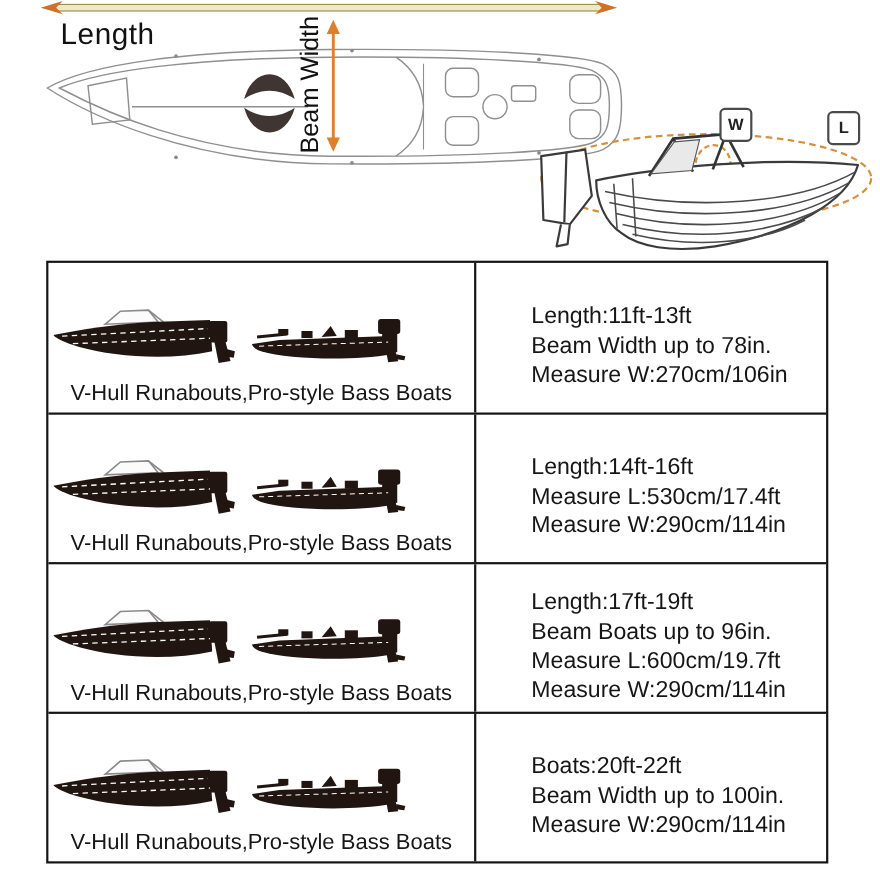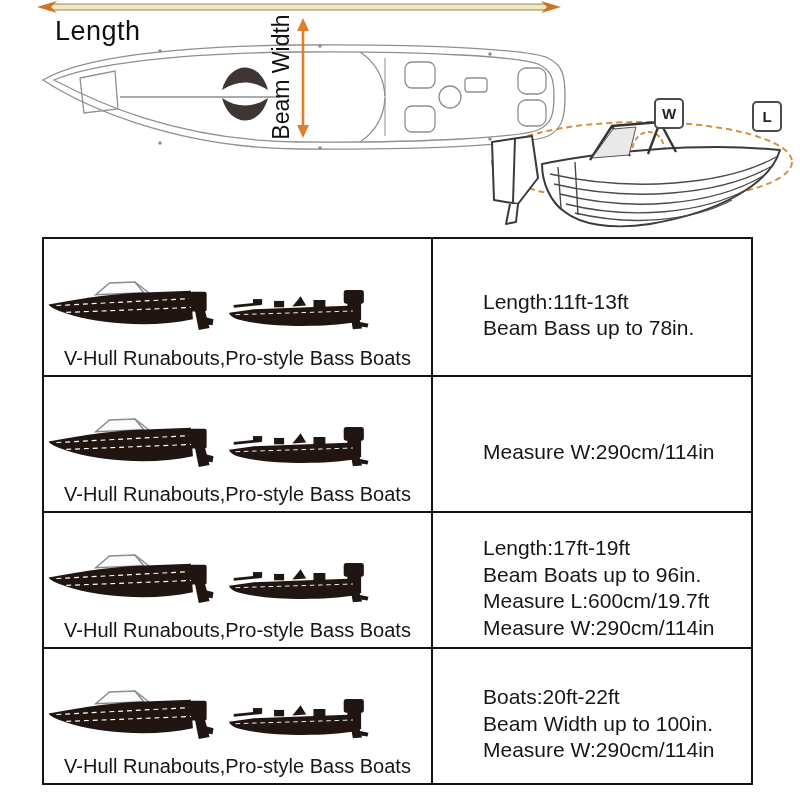--- a/index.html
+++ b/index.html
@@ -155,35 +155,38 @@
         <svg class="sil-runabout" viewBox="0 0 180 55">
             <use href="#runabout"></use>
           </svg>
         <svg class="sil-bass" viewBox="0 0 165 48">
             <use href="#bassboat"></use>
           </svg>
         <div class="boat-caption">V-Hull Runabouts,Pro-style Bass Boats</div>
       </div>
       <div class="cell-specs">
         <div>Length:11ft-13ft</div>
-        <div>Beam Bass up to 78in.</div>
-      </div>
-    </div>
-
-    <div class="size-row">
-      <div class="cell-boats">
-        <svg class="sil-runabout" viewBox="0 0 180 55">
-            <use href="#runabout"></use>
-          </svg>
-        <svg class="sil-bass" viewBox="0 0 165 48">
-            <use href="#bassboat"></use>
-          </svg>
-        <div class="boat-caption">V-Hull Runabouts,Pro-style Bass Boats</div>
-      </div>
-      <div class="cell-specs">
+        <div>Beam Width up to 78in.</div>
+        <div>Measure W:270cm/106in</div>
+      </div>
+    </div>
+
+    <div class="size-row">
+      <div class="cell-boats">
+        <svg class="sil-runabout" viewBox="0 0 180 55">
+            <use href="#runabout"></use>
+          </svg>
+        <svg class="sil-bass" viewBox="0 0 165 48">
+            <use href="#bassboat"></use>
+          </svg>
+        <div class="boat-caption">V-Hull Runabouts,Pro-style Bass Boats</div>
+      </div>
+      <div class="cell-specs">
+        <div>Length:14ft-16ft</div>
+        <div>Measure L:530cm/17.4ft</div>
         <div>Measure W:290cm/114in</div>
       </div>
     </div>
 
     <div class="size-row">
       <div class="cell-boats">
         <svg class="sil-runabout" viewBox="0 0 180 55">
             <use href="#runabout"></use>
           </svg>
         <svg class="sil-bass" viewBox="0 0 165 48">

